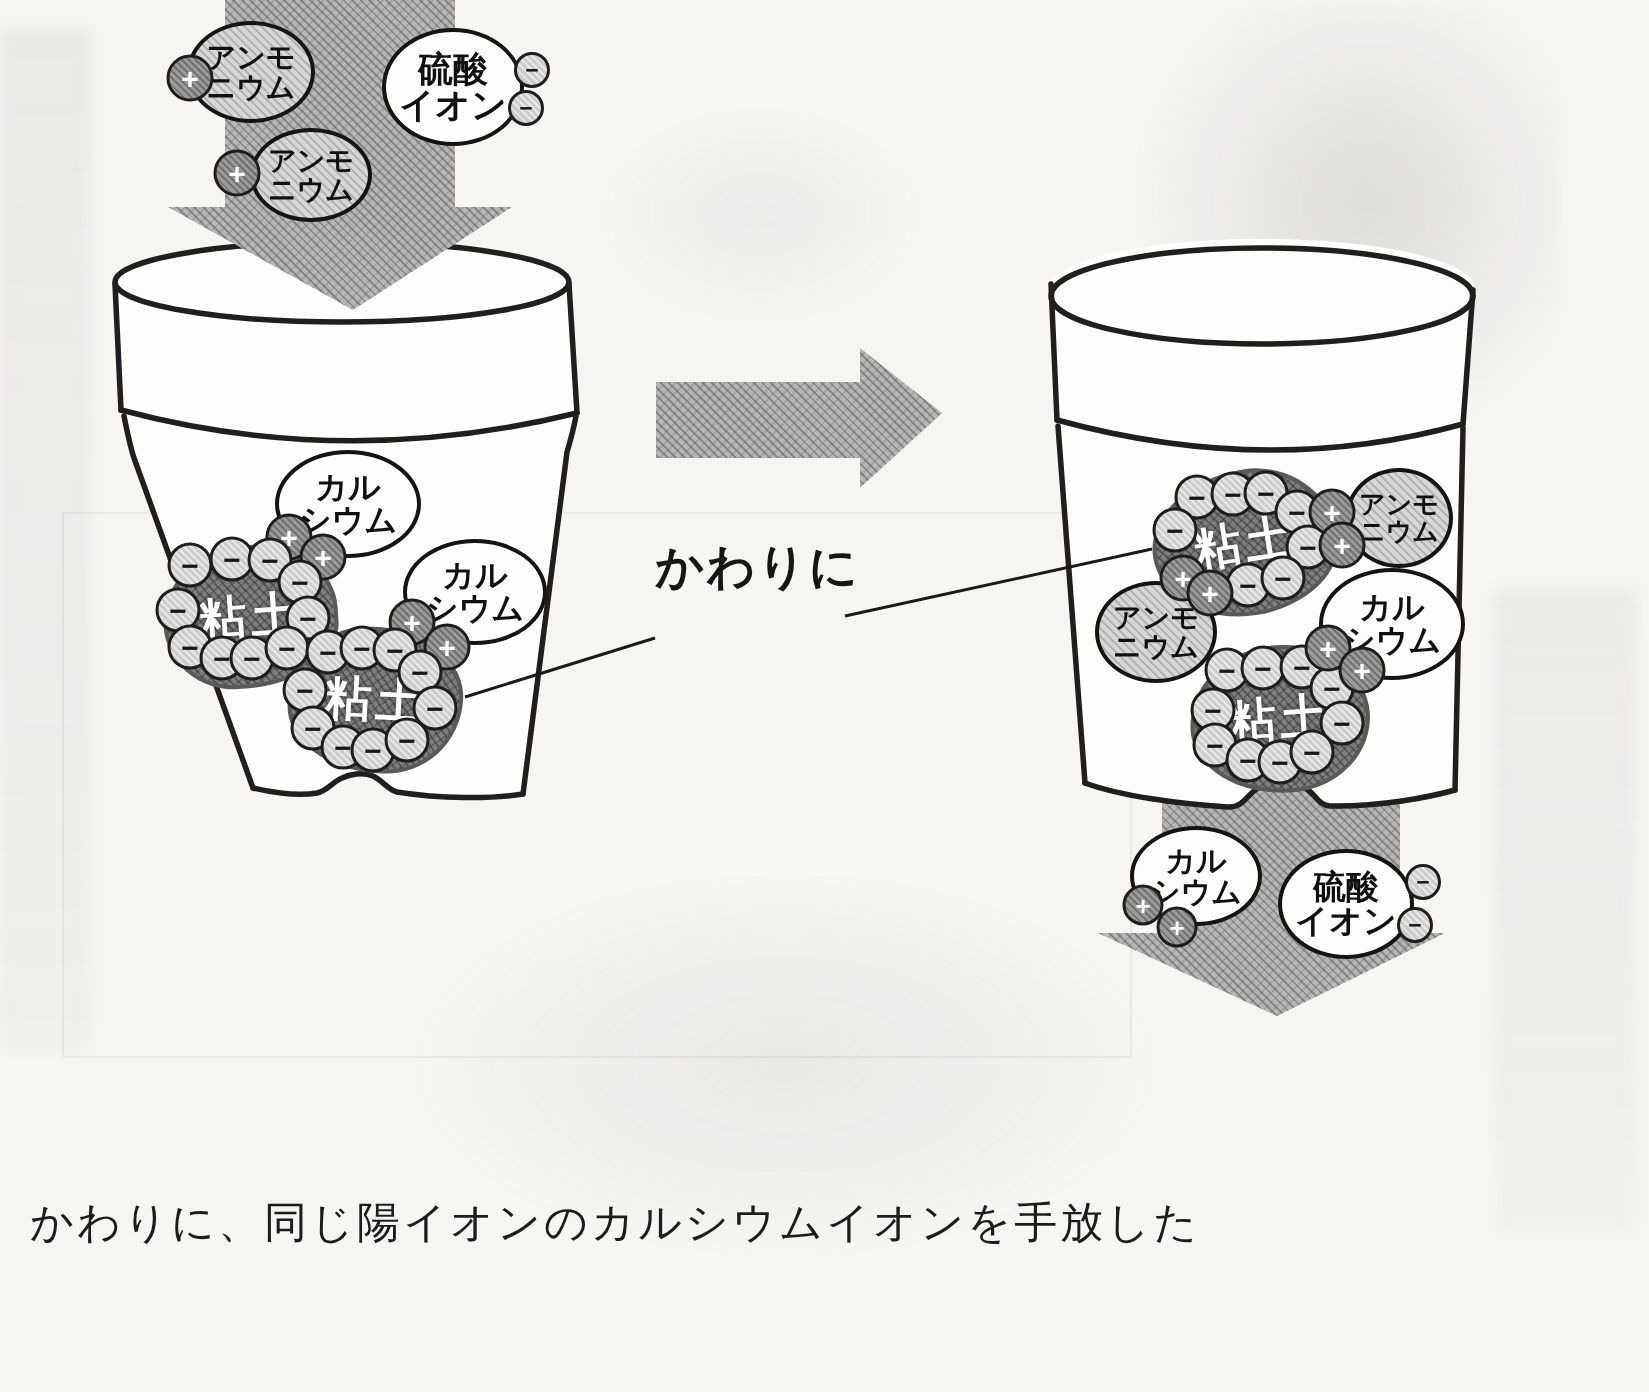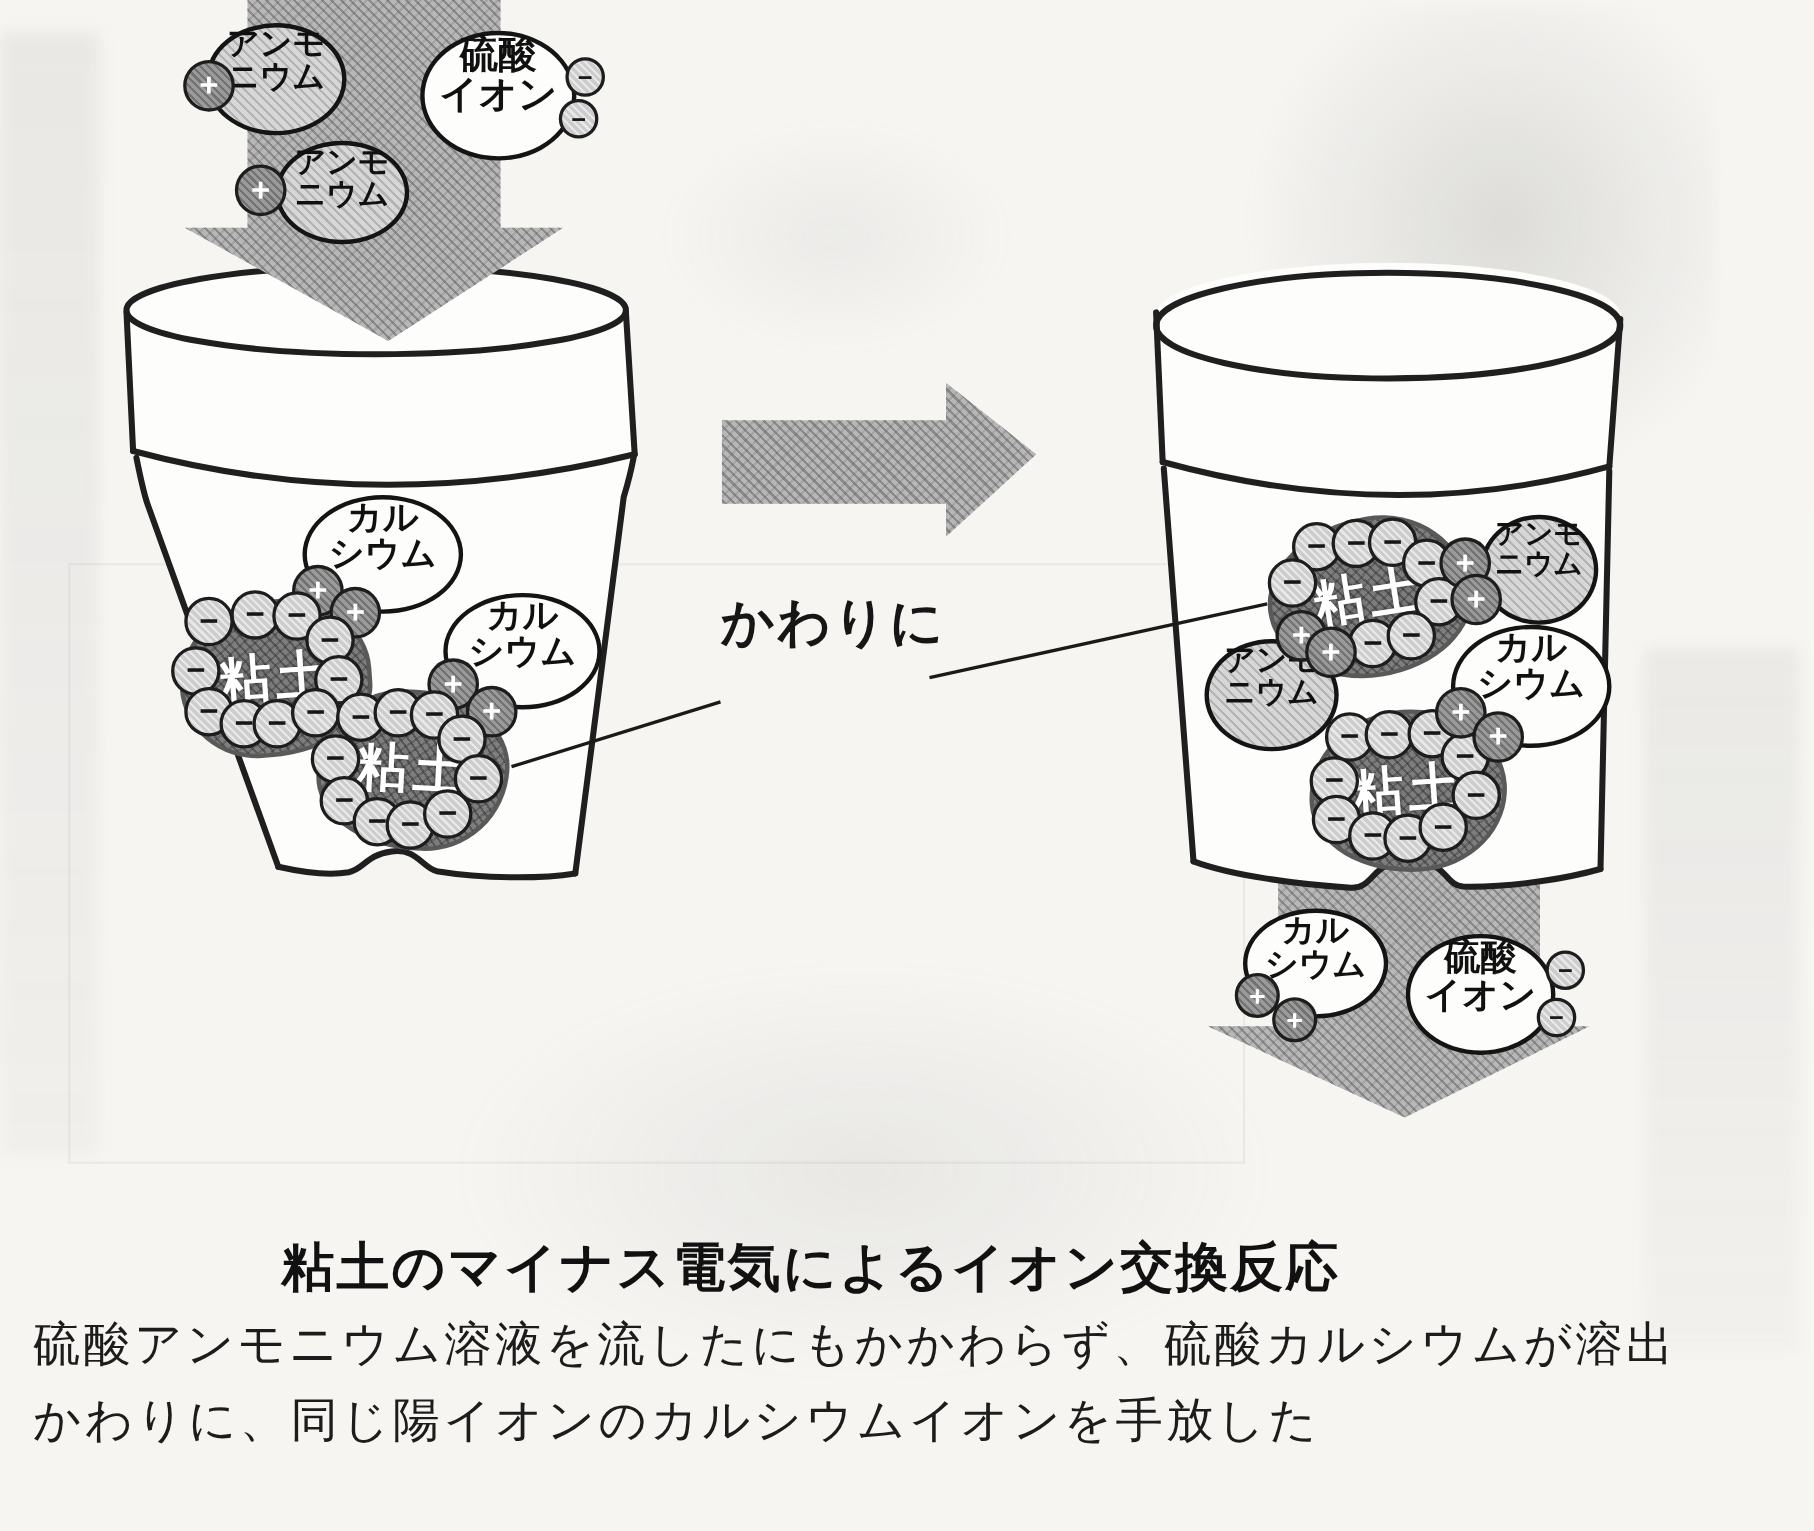--- a/index.html
+++ b/index.html
@@ -52,21 +52,21 @@
     display:flex;align-items:center;justify-content:center;
   }
   .clay-label{
     color:#ffffff;font-weight:900;font-size:48px;letter-spacing:4px;line-height:1;
     text-shadow:0 0 5px rgba(0,0,0,.45);
   }
 
   
   .ion{
     position:absolute;z-index:5;border:4px solid #141414;border-radius:50%;
-    display:flex;flex-direction:column;align-items:center;justify-content:flex-start;
+    display:flex;flex-direction:column;align-items:center;justify-content:center;
     text-align:center;font-weight:800;color:#101010;line-height:1.04;letter-spacing:0;
   }
   .ion.white{background:#fdfdfb;}
   .ion.shaded{
     background-color:#d7d7d7;
     background-image:repeating-linear-gradient(45deg, rgba(105,105,105,.32) 0 2px, rgba(0,0,0,0) 2px 6px);
   }
 
   
   #chip-layer{position:absolute;left:0;top:0;width:100%;height:100%;z-index:6;pointer-events:none;}
@@ -266,19 +266,17 @@
       <div class="chip plus psm" style="left: 1143px; top: 905px;">+</div>
       <div class="chip plus psm" style="left: 1177px; top: 927px;">+</div>
       <div class="chip minus sm" style="left: 1423px; top: 882px;">−</div>
       <div class="chip minus sm" style="left: 1415px; top: 925px;">−</div>
     </div>
 
   <div class="annotation">
     <div>かわりに</div>
   </div>
 
-  <div class="fig-title">粘土のマイナス電気によるイオン交換反応</div>
   <div class="fig-caption">
-    <div>硫酸アンモニウム溶液を流したにもかかわらず、硫酸カルシウムが溶出</div>
     <div>かわりに、同じ陽イオンのカルシウムイオンを手放した</div>
   </div>
 
 </div>
 
 </body></html>

